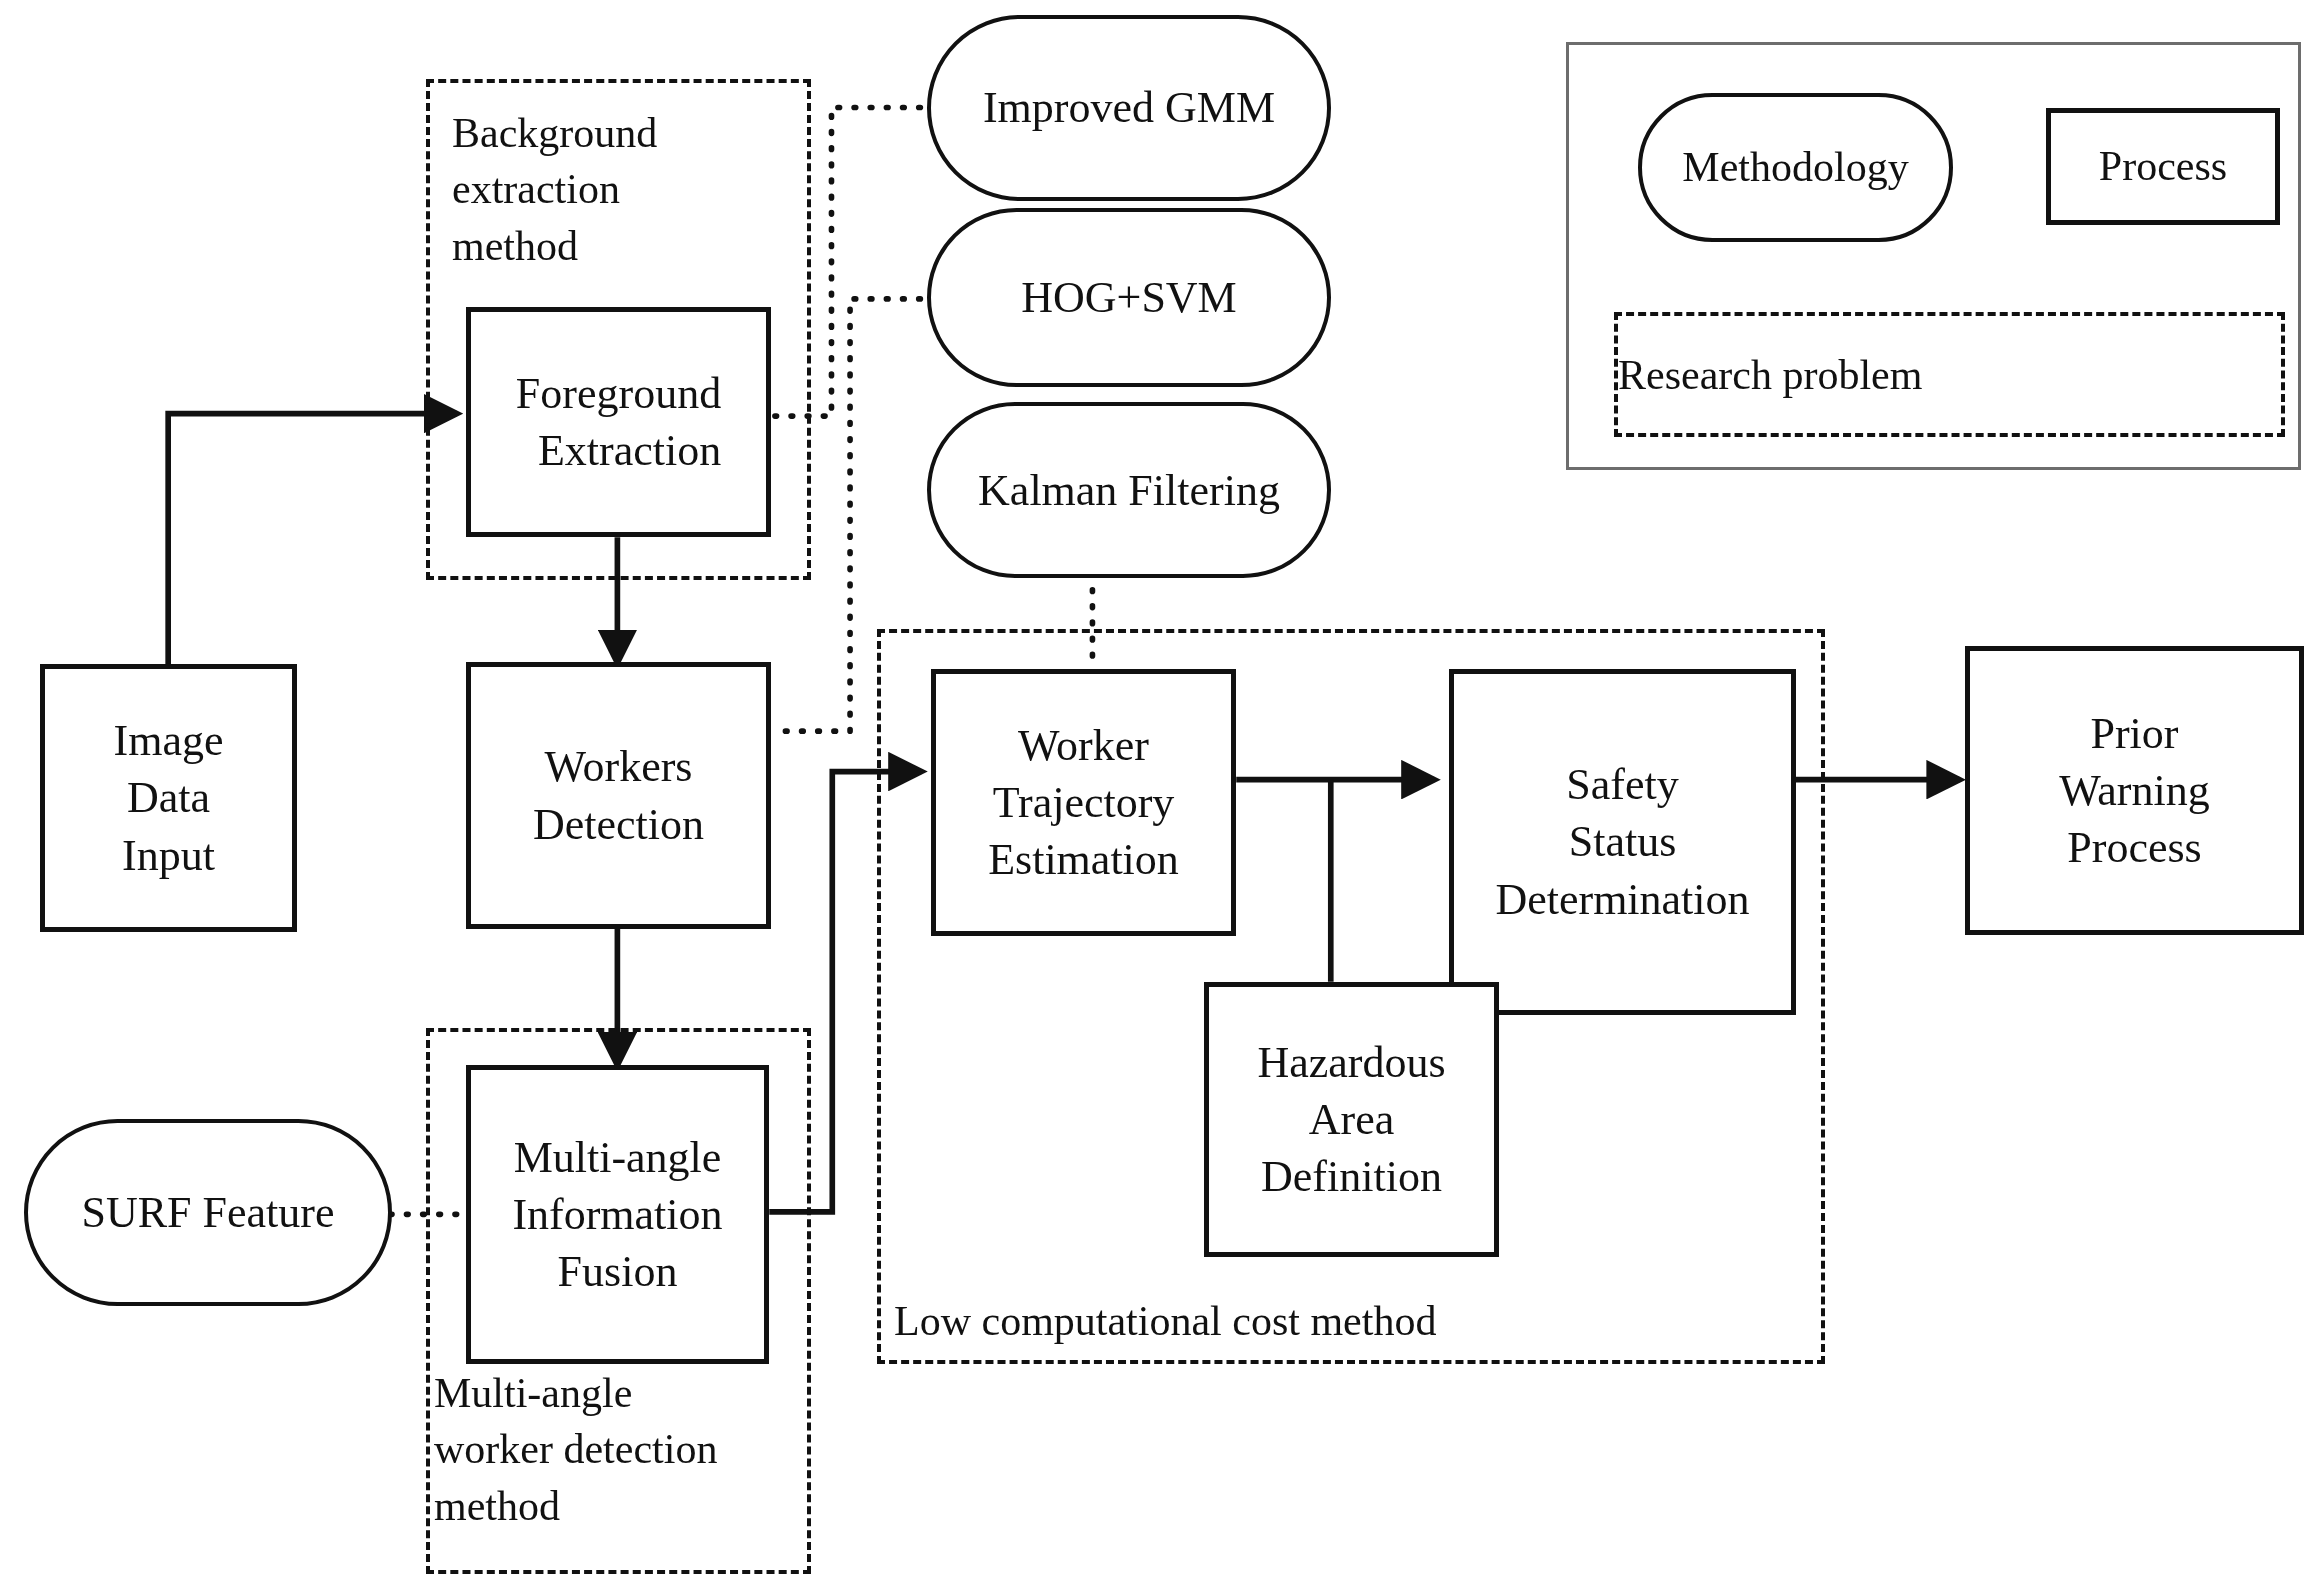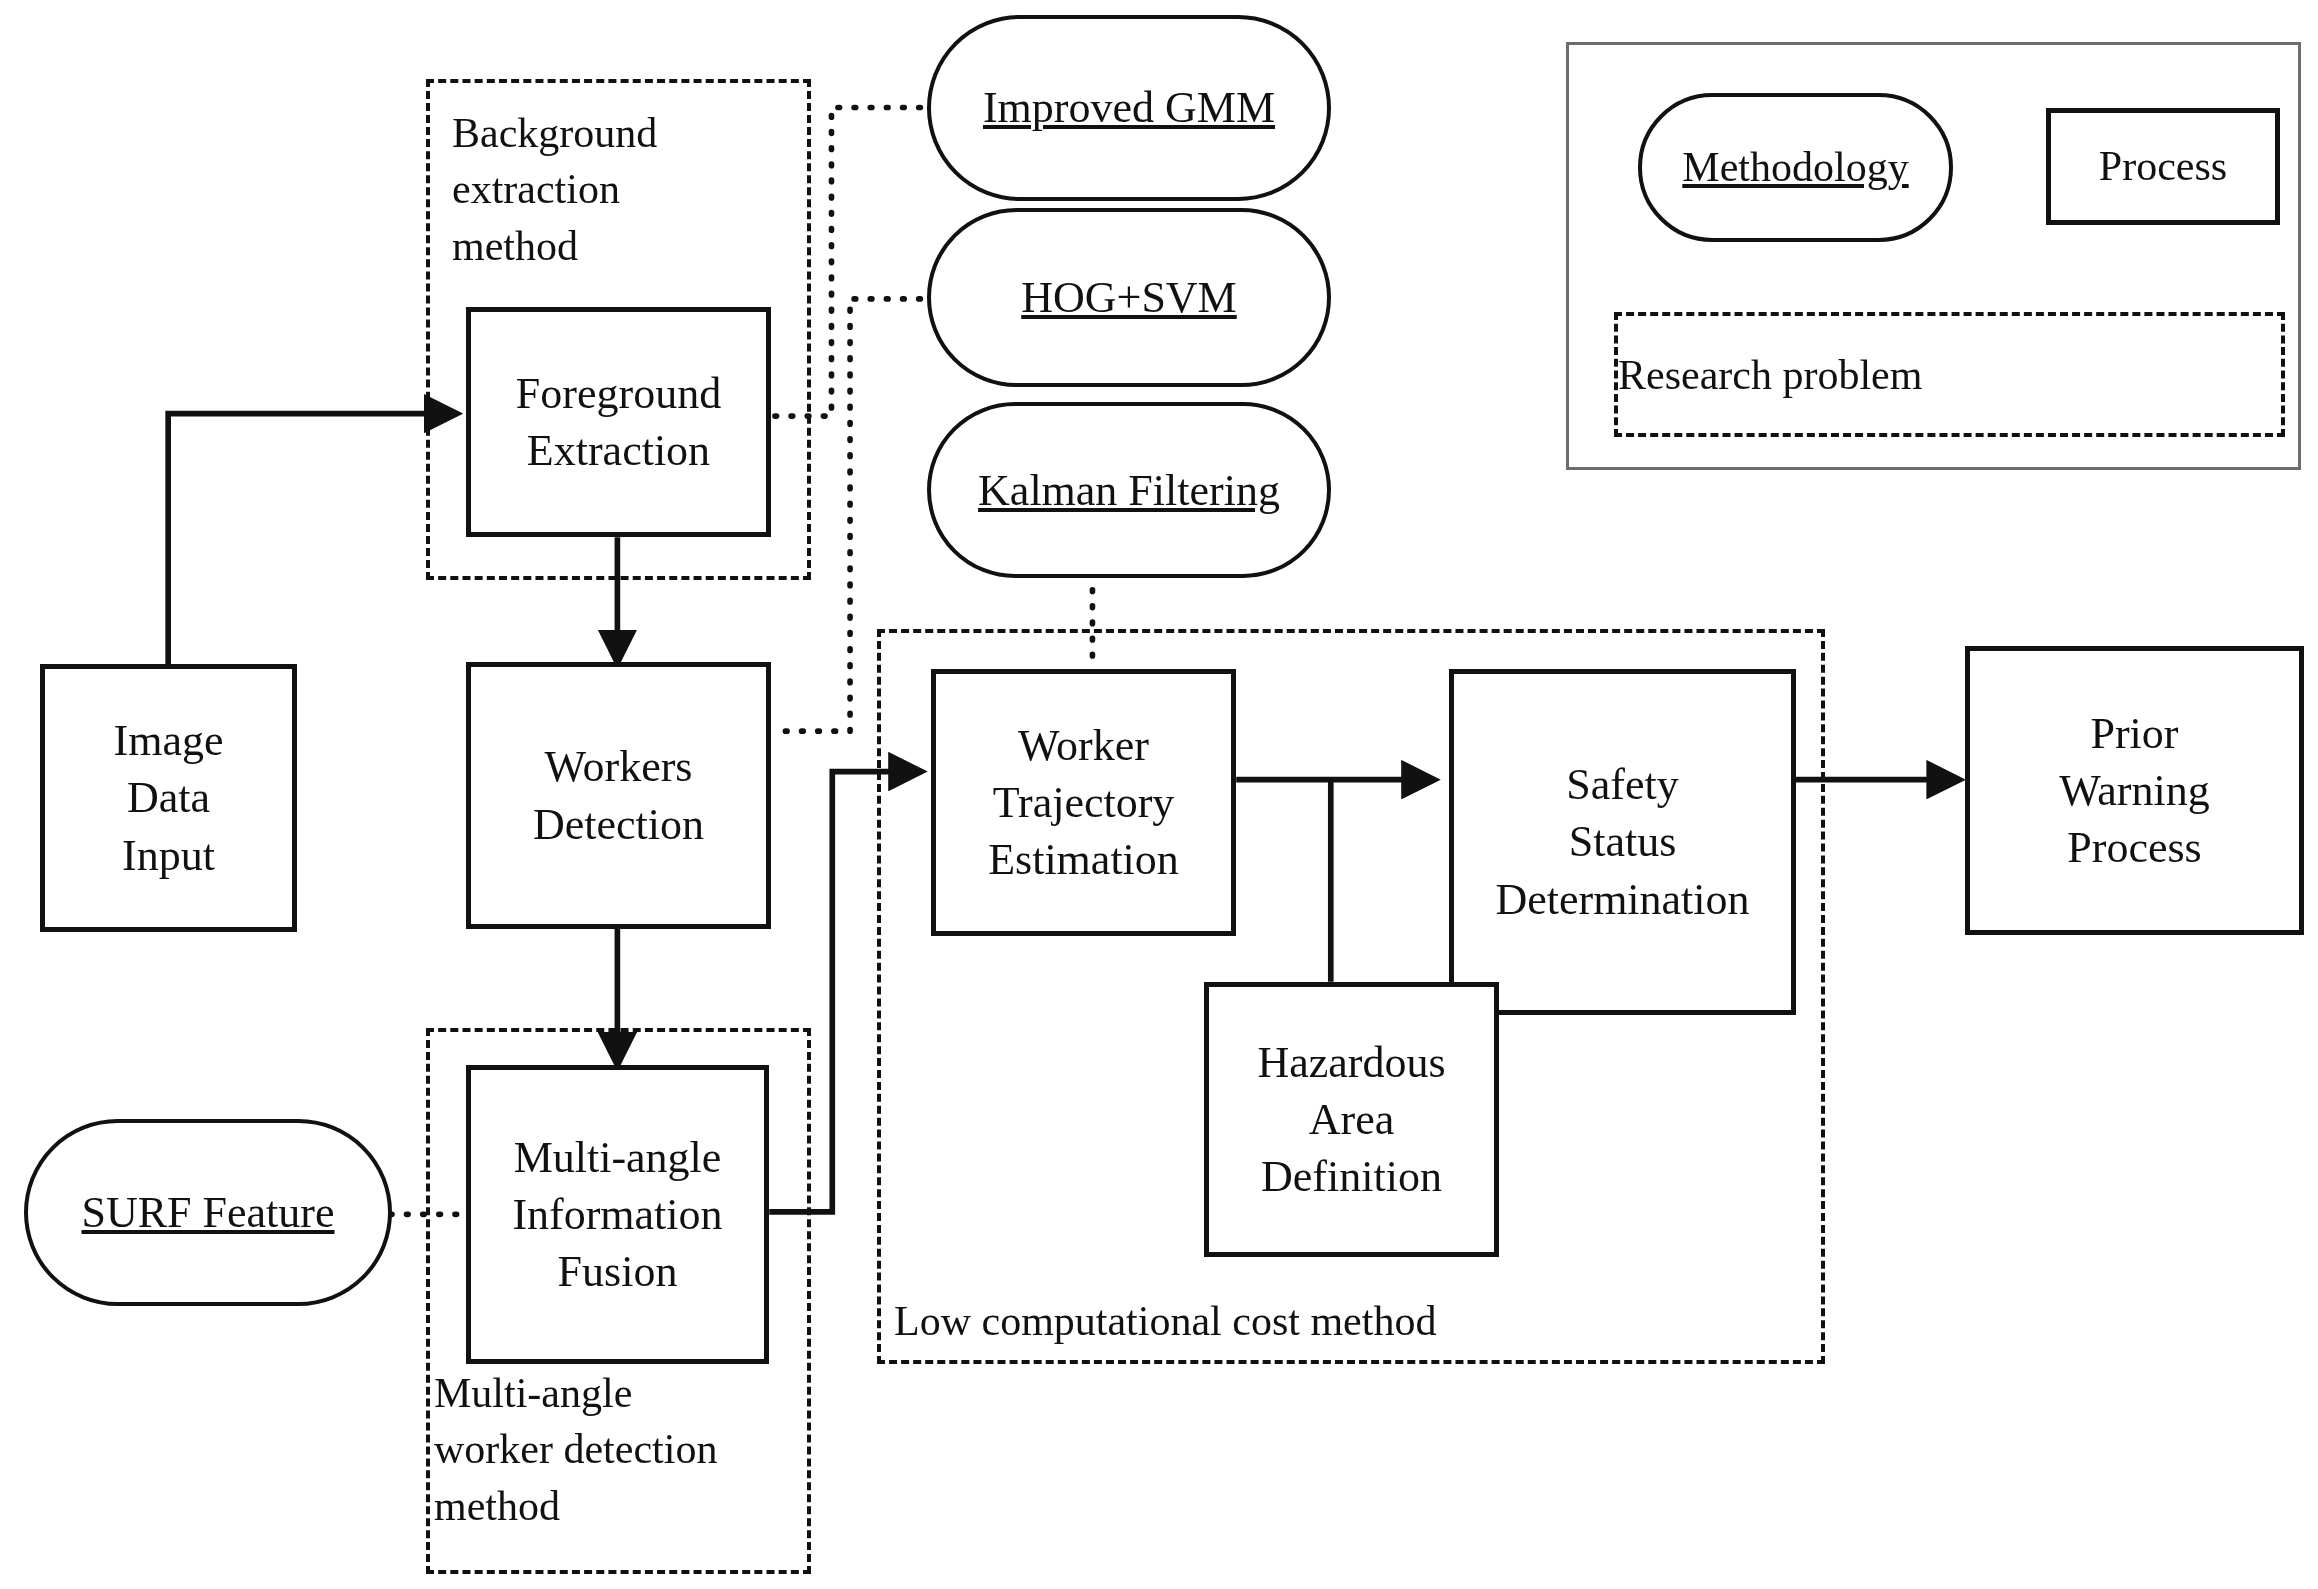--- a/index.html
+++ b/index.html
@@ -39,21 +39,20 @@
     z-index: 3;
   }
   .proc {
     border: 5.7px solid #111111;
     line-height: 1.30;
   }
   .meth {
     border: 4.8px solid #111111;
     border-radius: 807px;
     line-height: 1.25;
-    text-decoration: underline;
   }
   .node .txt {
     display: block;
     padding: 0 8px;
     white-space: pre-line;
   }
   
   .region {
     position: absolute;
     box-sizing: border-box;
@@ -139,21 +138,21 @@
 
   <div class="region" style="left:877px; top:629px; width:948px; height:735px;"></div>
   <div class="region-label fs-52" style="left:894px; top:1293px; width:916px;">Low computational cost method</div>
 
   <div class="node proc fs-54" style="left:40px; top:664px; width:257px; height:268px;">
     <span class="txt">Image
 Data
 Input</span>
   </div>
 
-  <div class="node proc fs-54" style="left:466px; top:307px; width:305px; height:230px;">
+  <div class="node proc fs-54" style="left:466px; top:307px; width:305px; height:230px;text-align:right;">
     <span class="txt">Foreground
 Extraction</span>
   </div>
 
   <div class="node proc fs-54" style="left:466px; top:662px; width:305px; height:267px;">
     <span class="txt">Workers
 Detection</span>
   </div>
 
   <div class="node proc fs-54" style="left:466px; top:1065px; width:303px; height:299px;">

